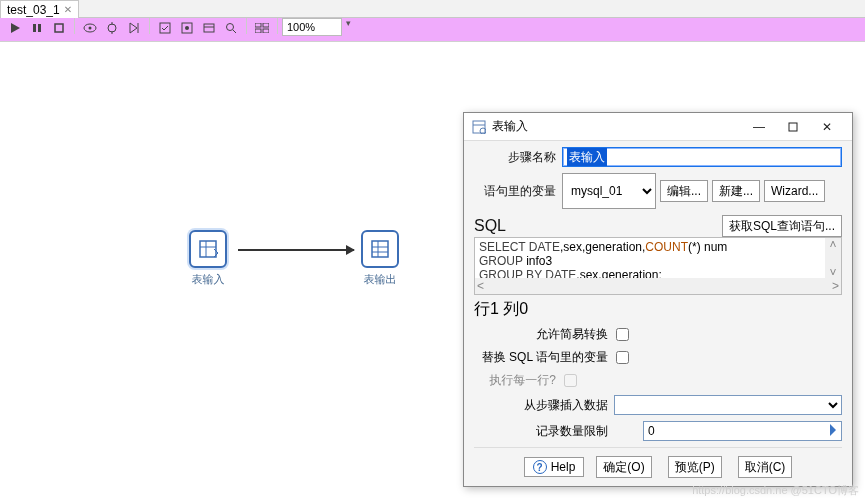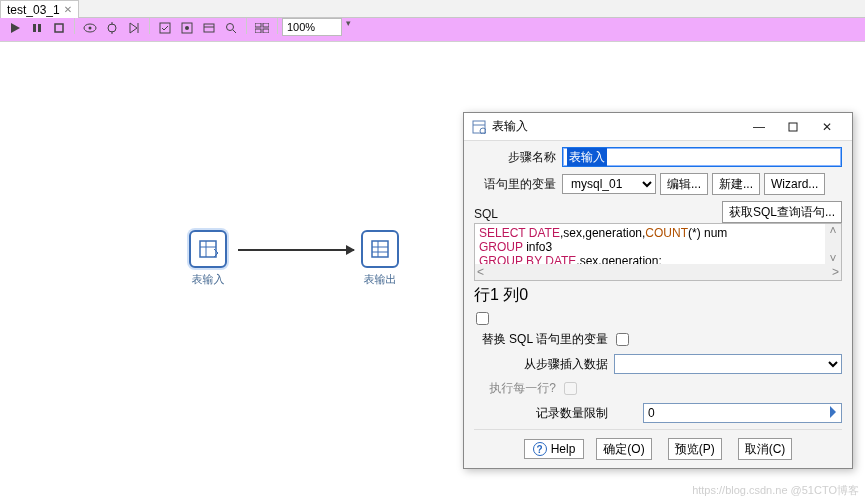--- a/index.html
+++ b/index.html
@@ -24,28 +24,28 @@
   .title-bar { height: 28px; display: flex; align-items: center; padding: 0 8px; border-bottom: 1px solid #ddd; background: #fff; }
   .title-bar .ttl { flex: 1; font-size: 12px; }
   .win-btn { width: 34px; height: 20px; display: flex; align-items: center; justify-content: center; color: #222; }
   .dlg-body { padding: 6px 10px 8px; }
   .row { display: flex; align-items: center; margin-bottom: 6px; }
   .row .lbl { width: 88px; text-align: right; padding-right: 6px; font-size: 12px; color: #111; }
   .row .lbl.disabled { color: #888; }
   .txt { flex: 1; height: 20px; border: 1px solid #7a99bf; padding: 0 4px; font-size: 12px; background: #fff; }
   .txt.hl { border: 1px solid #1a73e8; box-shadow: 0 0 0 1px #89b4ff inset; }
   .sel-hl { background: #0a5ad6; color: #fff; padding: 0 2px; display: inline-block; line-height: 18px; }
-  .combo { width: 94px; height: 20px; border: 1px solid #999; background: #fff; font-size: 12px; padding: 0 4px; margin-right: 4px; }
+  .combo { width: 94px; height: 36px; border: 1px solid #999; background: #fff; font-size: 12px; padding: 0 4px; margin-right: 4px; }
   .btn { height: 22px; border: 1px solid #999; background: #fff; padding: 0 6px; font-size: 12px; color: #000; cursor: default; }
   .btn + .btn { margin-left: 4px; }
-  .sec-lbl { font-size: 12px; color: #111; margin-bottom: 2px; }
+  .sec-lbl { font-size: 16px; color: #111; margin-bottom: 2px; }
   .sql-box { border: 1px solid #bbb; background: #fff; height: 58px; position: relative; font-family: Consolas, monospace; font-size: 11px; padding: 2px 4px; overflow: hidden; line-height: 14px; }
   .sql-scroll-v { position: absolute; right: 0; top: 0; width: 16px; height: 42px; background: #f0f0f0; display: flex; flex-direction: column; justify-content: space-between; align-items: center; color: #888; font-size: 8px; }
   .sql-scroll-h { position: absolute; left: 0; bottom: 0; right: 0; height: 16px; background: #f0f0f0; display: flex; justify-content: space-between; align-items: center; color: #888; font-size: 8px; padding: 0 2px; }
-  .kw { color: #be185d; }
+  .kw { color: #404040; }
   .fn { color: #b05000; }
   .pos { font-size: 16px; margin: 4px 0 6px; }
   .chk { width: 13px; height: 13px; margin-left: 2px; }
   .wide-lbl { width: 140px; text-align: right; padding-right: 6px; }
   .diamond { position: absolute; right: 0; top: 3px; width: 0; height: 0; border: 6px solid transparent; border-left-color: #3a74c4; }
   .botbar { display: flex; align-items: center; gap: 12px; padding-top: 8px; border-top: 1px solid #ddd; margin-top: 6px; justify-content: center; }
   .help { display: flex; align-items: center; gap: 4px; border: 1px solid #999; background: #fff; padding: 2px 8px; }
   .help-ic { width: 14px; height: 14px; border: 1.5px solid #2767c0; border-radius: 50%; display: flex; align-items: center; justify-content: center; color: #2767c0; font-size: 10px; font-weight: bold; }
   .watermark { position: absolute; right: 6px; bottom: 2px; color: #cfcfcf; font-size: 11px; }
   svg { display: block; }
@@ -212,33 +212,34 @@
         </div>
       <div class="sql-scroll-h">
           <span>˂</span>
           <span>˃</span>
         </div>
     </div>
 
     <div class="pos">行1 列0</div>
 
     <div class="row">
+      <div class="wide-lbl">允许简易转换</div>
       <input type="checkbox" class="chk" style="">
     </div>
     <div class="row">
       <div class="wide-lbl">替换 SQL 语句里的变量</div>
       <input type="checkbox" class="chk" style="">
     </div>
     <div class="row">
+      <div class="wide-lbl lbl disabled">执行每一行?</div>
+      <input type="checkbox" class="chk" disabled="" style="">
+    </div>
+    <div class="row">
       <div class="wide-lbl">从步骤插入数据</div>
       <select class="txt" style="flex:1;"></select>
-    </div>
-    <div class="row">
-      <div class="wide-lbl lbl disabled">执行每一行?</div>
-      <input type="checkbox" class="chk" disabled="" style="">
     </div>
     <div class="row" style="position:relative;gap:29px;">
       <div class="wide-lbl">记录数量限制</div>
       <input class="txt" value="0" style="">
       <span class="diamond"></span>
     </div>
 
     <div class="botbar">
       <div class="help">
         <span class="help-ic">?</span>

